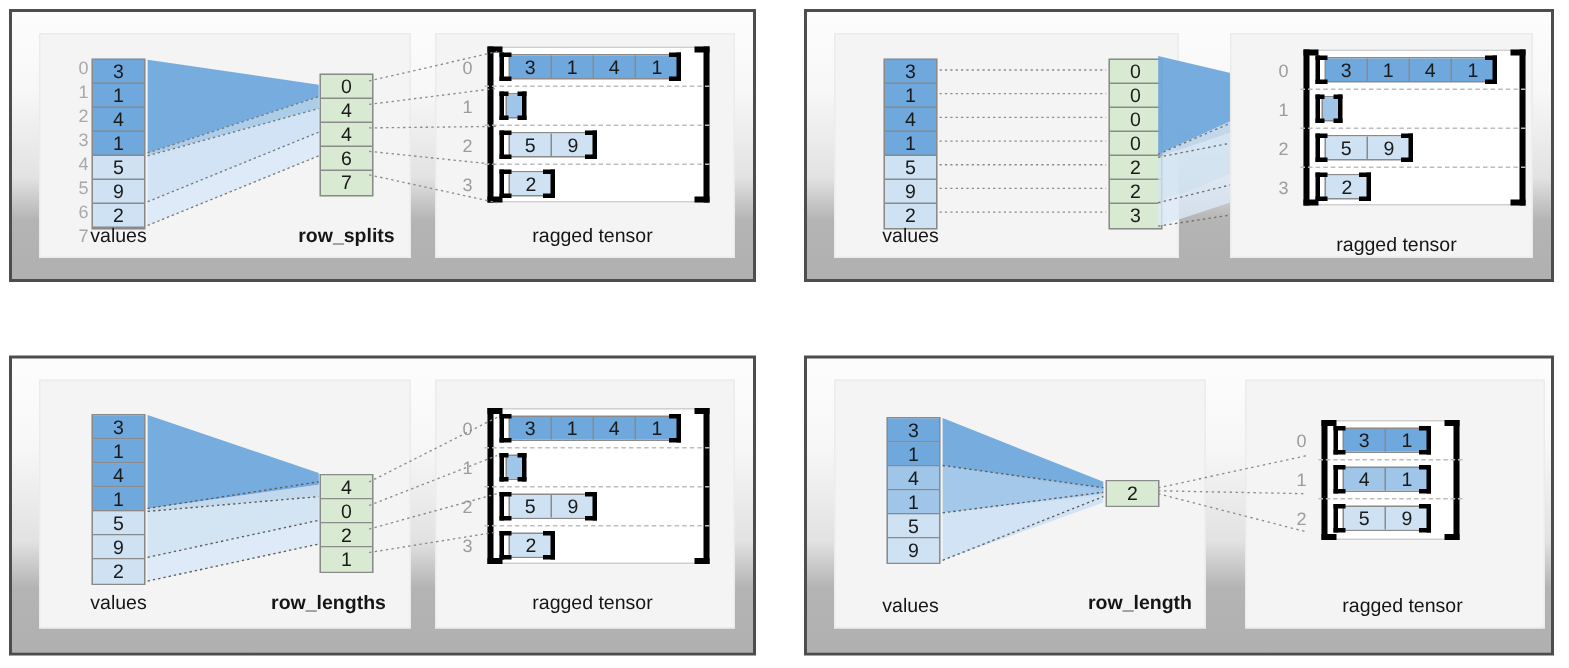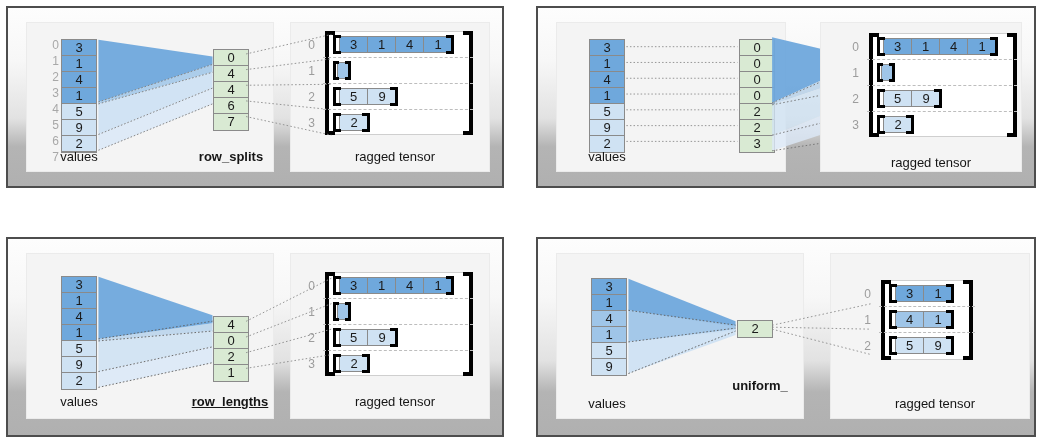--- a/index.html
+++ b/index.html
@@ -404,21 +404,21 @@
       </svg>
 
       <div class="parcol" style="left:186px;top:62px;width:36px;">
         <div class="parcell">4</div>
         <div class="parcell">0</div>
         <div class="parcell">2</div>
         <div class="parcell">1</div>
       </div>
 
       <div class="caption" style="left:12px;top:140px;width:80px;">values</div>
-      <div class="caption bold" style="left:141px;top:140px;width:124px;text-decoration:underline;">row_lengths</div>
+      <div class="caption bold" style="left:130px;top:140px;width:124px;">row_lengths</div>
     </div>
 
     <div class="card right" style="left:282px;width:200px;height:166px;">
       <div class="rt" style="left:26px;top:18px;width:160px;height:104px;">
         <div class="rtinner" style="width:148px;height:104px;left:8px;"></div>
         <div class="bigbrk l" style="left:8px;top:0;width:10px;height:104px;"></div>
         <div class="bigbrk r" style="left:146px;top:0;width:10px;height:104px;"></div>
 
         <div class="rtsep" style="left:6px;top:26px;width:150px;"></div>
         <div class="rtsep" style="left:6px;top:52px;width:150px;"></div>
@@ -489,21 +489,21 @@
           <line x1="72" y1="89" x2="180" y2="75"></line>
           <line x1="72" y1="121" x2="180" y2="78"></line>
         </g>
       </svg>
 
       <div class="parcol" style="left:180px;top:66px;width:36px;">
         <div class="parcell">2</div>
       </div>
 
       <div class="caption" style="left:10px;top:142px;width:80px;">values</div>
-      <div class="caption bold" style="left:140px;top:124px;width:126px;">uniform_</div>
+      <div class="caption bold" style="left:140px;top:140px;width:126px;">row_length</div>
     </div>
 
     <div class="card right" style="left:292px;width:200px;height:166px;">
       <div class="rt" style="left:42px;top:26px;width:104px;height:80px;">
         <div class="rtinner" style="width:92px;height:80px;left:8px;"></div>
         <div class="bigbrk l" style="left:8px;top:0;width:10px;height:80px;"></div>
         <div class="bigbrk r" style="left:90px;top:0;width:10px;height:80px;"></div>
 
         <div class="rtsep" style="left:6px;top:26px;width:96px;"></div>
         <div class="rtsep" style="left:6px;top:52px;width:96px;"></div>

